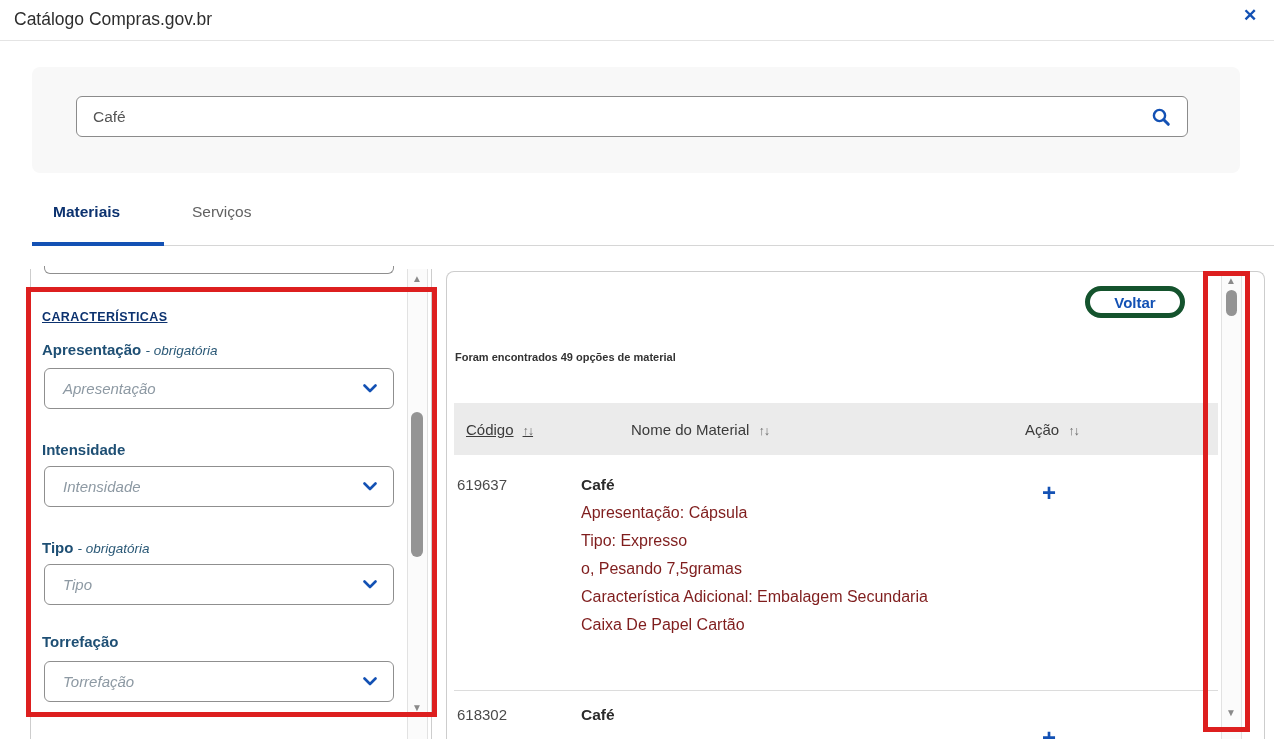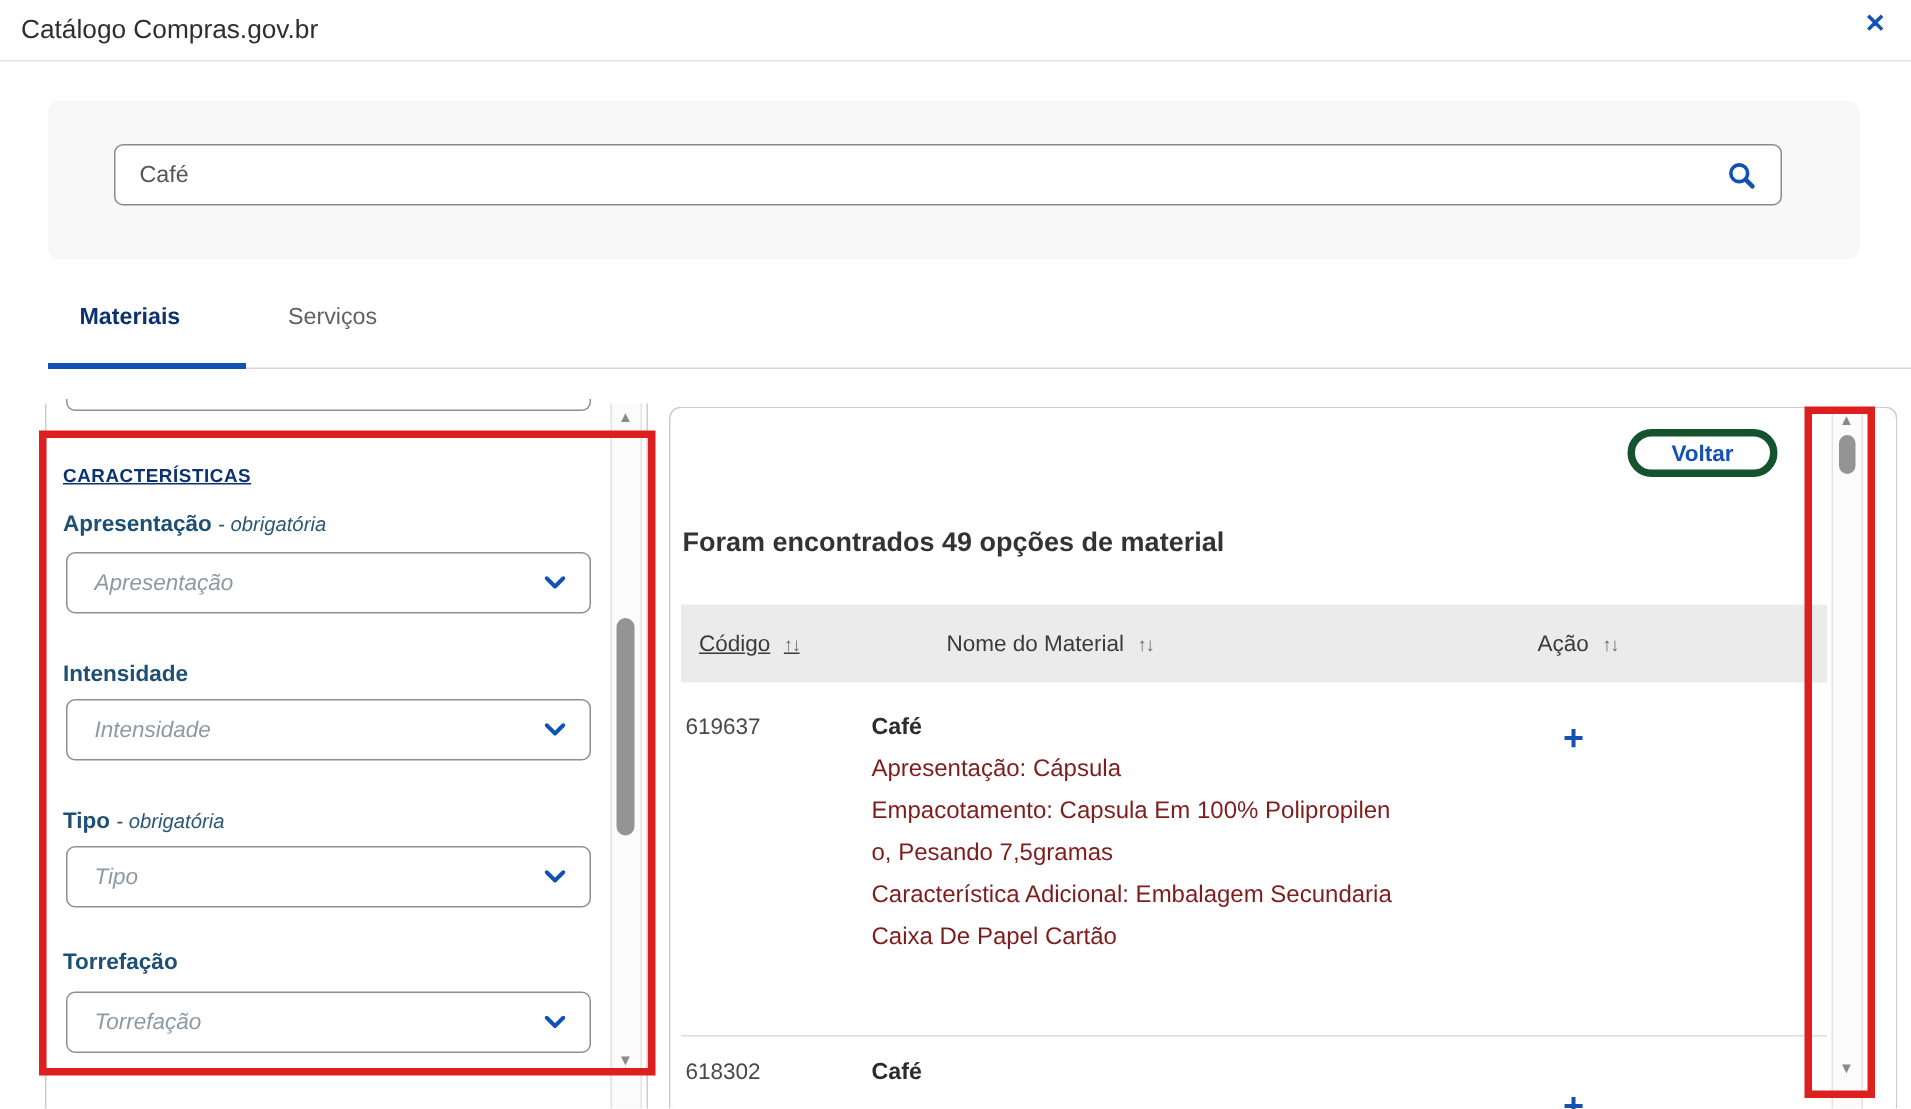--- a/index.html
+++ b/index.html
@@ -44,21 +44,21 @@
   .sb-track { background:#fbfbfb; border-left:1px solid #e2e2e2; border-right:1px solid #e2e2e2; }
   .sb-arrow { font-size:10px; color:#8a8a8a; line-height:10px; cursor:pointer; }
   .sb-thumb { background:#949494; border-radius:6px; cursor:grab; }
 
   
   .right-panel { left:446px; top:271px; width:819px; height:468px; background:#fff;
                  border:1px solid #cdcdcd; border-bottom:none; border-radius:8px 8px 0 0; }
   .back-btn { left:1085px; top:286px; width:100px; height:32px; border:5px solid #14532d; border-radius:20px;
               color:#1351b4; font-size:15px; font-weight:600; background:#fff;
               display:flex; align-items:center; justify-content:center; cursor:pointer; }
-  .count-text { left:455px; top:351px; font-size:18px; font-weight:700; color:#333; }
+  .count-text { left:455px; top:351px; font-size:11px; font-weight:700; color:#333; }
 
   .thead { left:454px; top:403px; width:764px; height:52px; background:#ebebeb; }
   .th { position:absolute; top:18px; font-size:15px; color:#3b3b3b; white-space:nowrap; cursor:pointer; }
   .sort { font-size:12.5px; color:#6e6e6e; margin-left:9px; letter-spacing:-1px; }
 
   .cell-code { font-size:15px; color:#4a4a4a; }
   .cell-name { font-size:15.5px; font-weight:700; color:#2b2b2b; }
   .cell-lines { font-size:16px; color:#7f1d1d; line-height:28px; }
   .plus-btn { color:#1351b4; font-size:24px; font-weight:700; line-height:22px; cursor:pointer; }
   .row-divider { left:454px; top:690px; width:764px; height:1px; background:#dcdcdc; }
@@ -165,21 +165,21 @@
   </span>
   <span class="th" style="left:571px;">
     <span>Ação</span><span class="sort">↑↓</span>
   </span>
 </div>
 
 <div class="abs cell-code" style="left:457px; top:476px;">619637</div>
 <div class="abs cell-name" style="left:581px; top:476px;">Café</div>
 <div class="abs cell-lines" style="left:581px; top:499px;">
   <div>Apresentação: Cápsula</div>
-  <div>Empacotamento: Capsula Em 100% Polipropilen</div>
+  <div>Tipo: Expresso</div>
   <div>o, Pesando 7,5gramas</div>
   <div>Característica Adicional: Embalagem Secundaria</div>
   <div>Caixa De Papel Cartão</div>
 </div>
 <div class="abs plus-btn" style="left:1042px; top:482px;">+</div>
 
 <div class="abs row-divider"></div>
 
 <div class="abs cell-code" style="left:457px; top:706px;">618302</div>
 <div class="abs cell-name" style="left:581px; top:706px;">Café</div>

